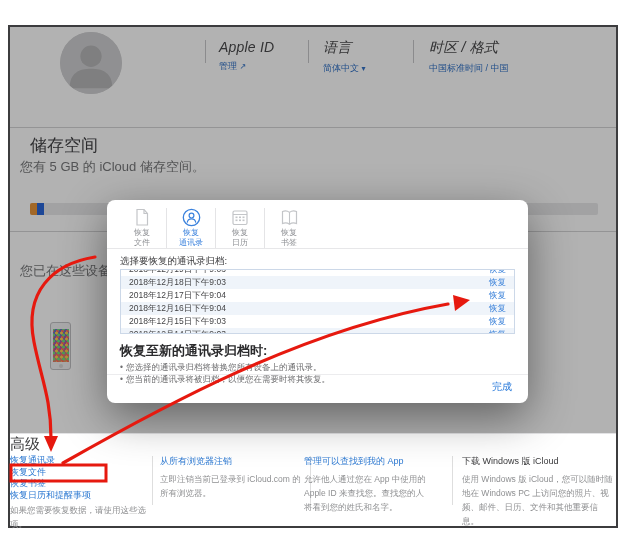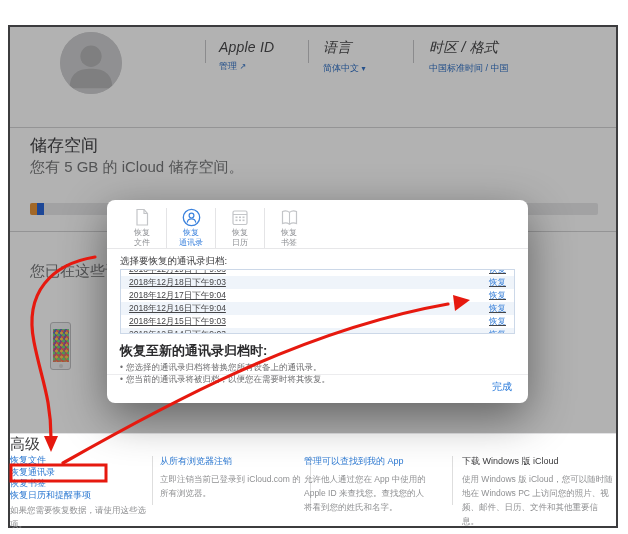--- a/index.html
+++ b/index.html
@@ -18,21 +18,21 @@
   .hdr-col { position:absolute; top:39px; z-index:1; }
   .hdr-label { font-size:14px; color:#4a4a4c; letter-spacing:.2px;font-style:italic; }
   .hdr-value { font-size:9px; color:#3473c6; margin-top:5px; cursor:pointer; }
   .ext-ic, .chev-ic { font-size:8px; color:#3473c6; }
 
   
   .hdiv { position:absolute; left:10px; width:606px; height:1px; background:#d4d4d6; z-index:1; }
 
   
   .sec-title { position:absolute; left:30px; font-size:17px; font-weight:400; color:#414144; z-index:1; }
-  .sec-sub { position:absolute; left:30px; font-size:15px; color:#78797b; z-index:1; }
+  .sec-sub { position:absolute; left:20px; font-size:13px; color:#78797b; z-index:1; }
   .bar { position:absolute; left:30px; top:203px; width:568px; height:12px;
     background:#e8e8ea; border-radius:2px; overflow:hidden; z-index:1; }
   .bar .seg { position:absolute; top:0; height:12px; }
 
   
   .phone { position:absolute; left:50px; top:322px; width:21px; height:48px;
     background:#f1f1f2; border:1px solid #c2c2c4; border-radius:3px; z-index:1; }
   .phone .screen { position:absolute; left:1.5px; top:6px; width:16px; height:33px;
     background-image:
       radial-gradient(#ffd24a 1px, transparent 1.6px),
@@ -66,21 +66,21 @@
   .tab .t-ic { display:block; margin:2px auto 1px; }
   .tab .t-lbl { font-size:8px; line-height:9.5px; color:#8e9094; }
   .tab.active .t-lbl { color:#3b82dd; }
   .tab-sep { width:1px; height:40px; background:#e4e4e6; margin:2px 1px 0; }
   .mdl-div { position:absolute; left:0; top:48px; width:100%; height:1px; background:#e7e7e9; }
   .prompt { position:absolute; left:13px; top:55px; font-size:9.5px; color:#39393b; }
   .listbox { position:absolute; left:13px; top:69px; width:395px; height:65px;
     border:1px solid #ccd8e8; background:#fff; overflow:hidden; }
   .listinner { margin-top:-7px; }
   .lrow { display:flex; justify-content:space-between; align-items:center;
-    height:13px; padding:0 8px; font-size:8.5px; color:#454547;text-decoration:underline; }
+    height:13px; padding:0 8px; font-size:8.5px; color:#454547; }
   .lrow:nth-child(even) { background:#eff4fa; }
   .lrow .restore { color:#3d83da; cursor:pointer; }
   .notes { position:absolute; left:13px; top:142px; }
   .note-title { font-size:13px; font-weight:bold; color:#2b2b2d; }
   .note-li { font-size:8.5px; line-height:9.5px; color:#6e6e70; margin-top:2.5px; }
   .note-li .blt { margin-right:3px; }
   .mdl-hr { position:absolute; left:0; top:174px; width:100%; height:1px; background:#ececee; }
   .done-btn { position:absolute; right:16px; top:180px; font-size:10px; font-weight:normal;
     color:#1e73d8; cursor:pointer; }
 
@@ -137,22 +137,22 @@
   </div>
 
   <div class="scrim"></div>
 
   <div class="hdiv" style="top:433px; background:#e3e3e5"></div>
   <div class="adv-title">高级</div>
 
   <div class="adv-col" style="left:10px; width:140px">
     <div>
 
-    <a class="adv-link">恢复文件</a>
-        <a class="adv-link">恢复通讯录</a>
+    <a class="adv-link">恢复通讯录</a>
+        <a class="adv-link">恢复文件</a>
         <a class="adv-link">恢复书签</a>
         <a class="adv-link">恢复日历和提醒事项</a>
       </div>
     <div class="adv-desc" style="margin-top:2px">如果您需要恢复数据，请使用这些选项。</div>
   </div>
   <div class="vsep" style="left:152px"></div>
   <div class="adv-col" style="left:160px; width:142px">
     <div class="adv-head-link">从所有浏览器注销</div>
     <div class="adv-desc">立即注销当前已登录到 iCloud.com 的所有浏览器。</div>
   </div>

